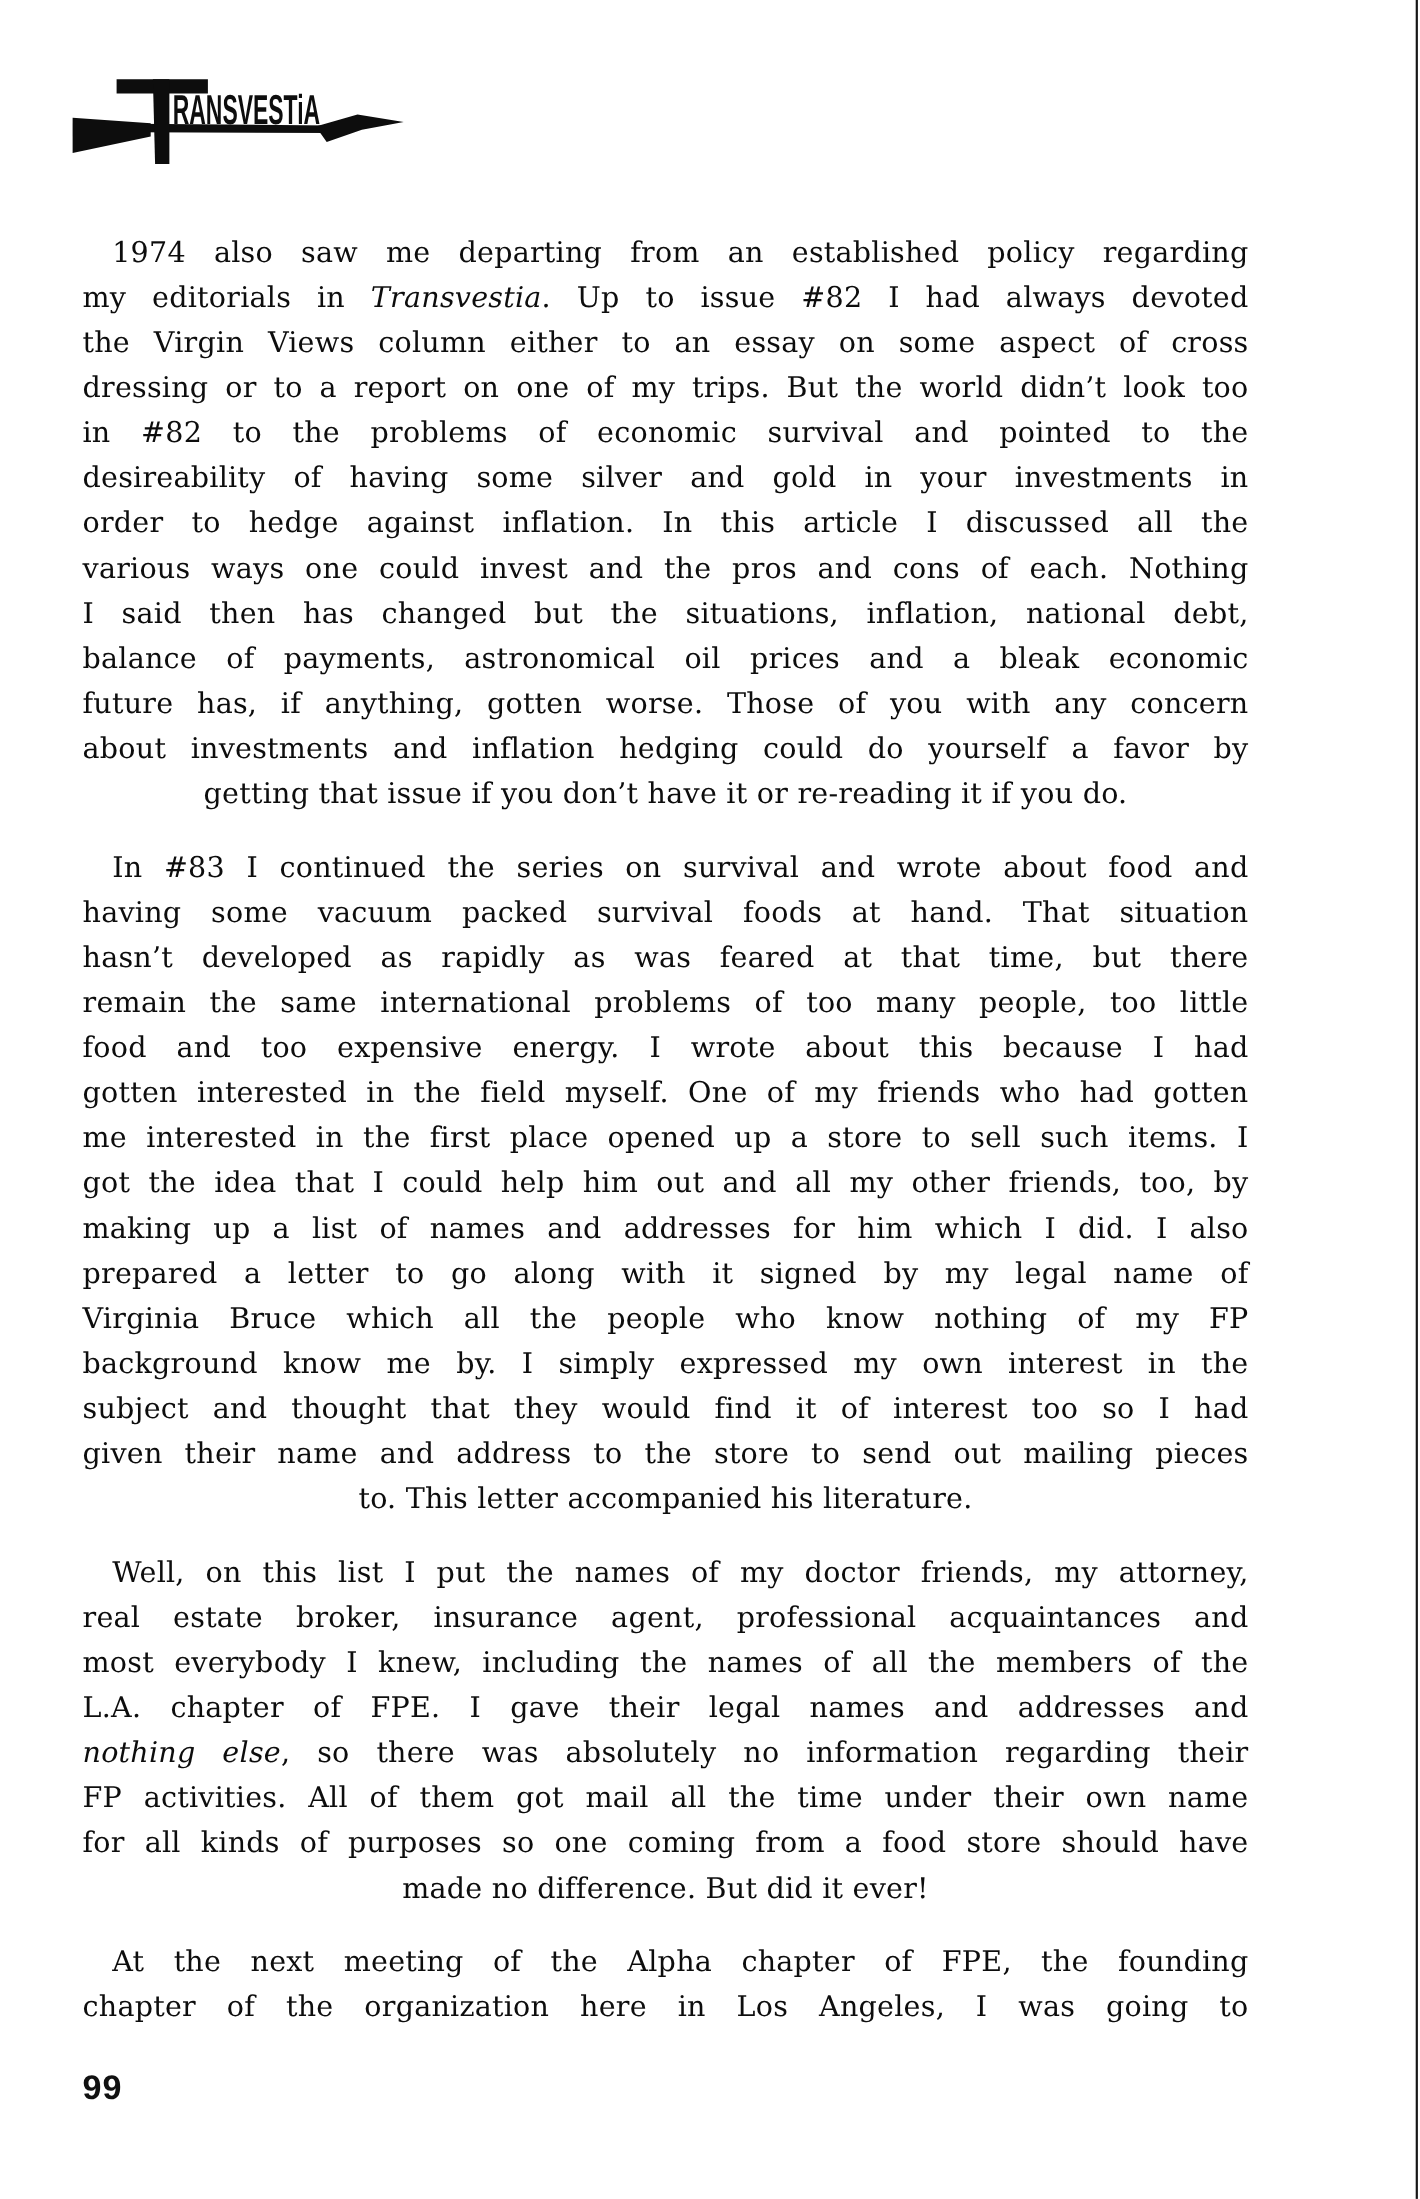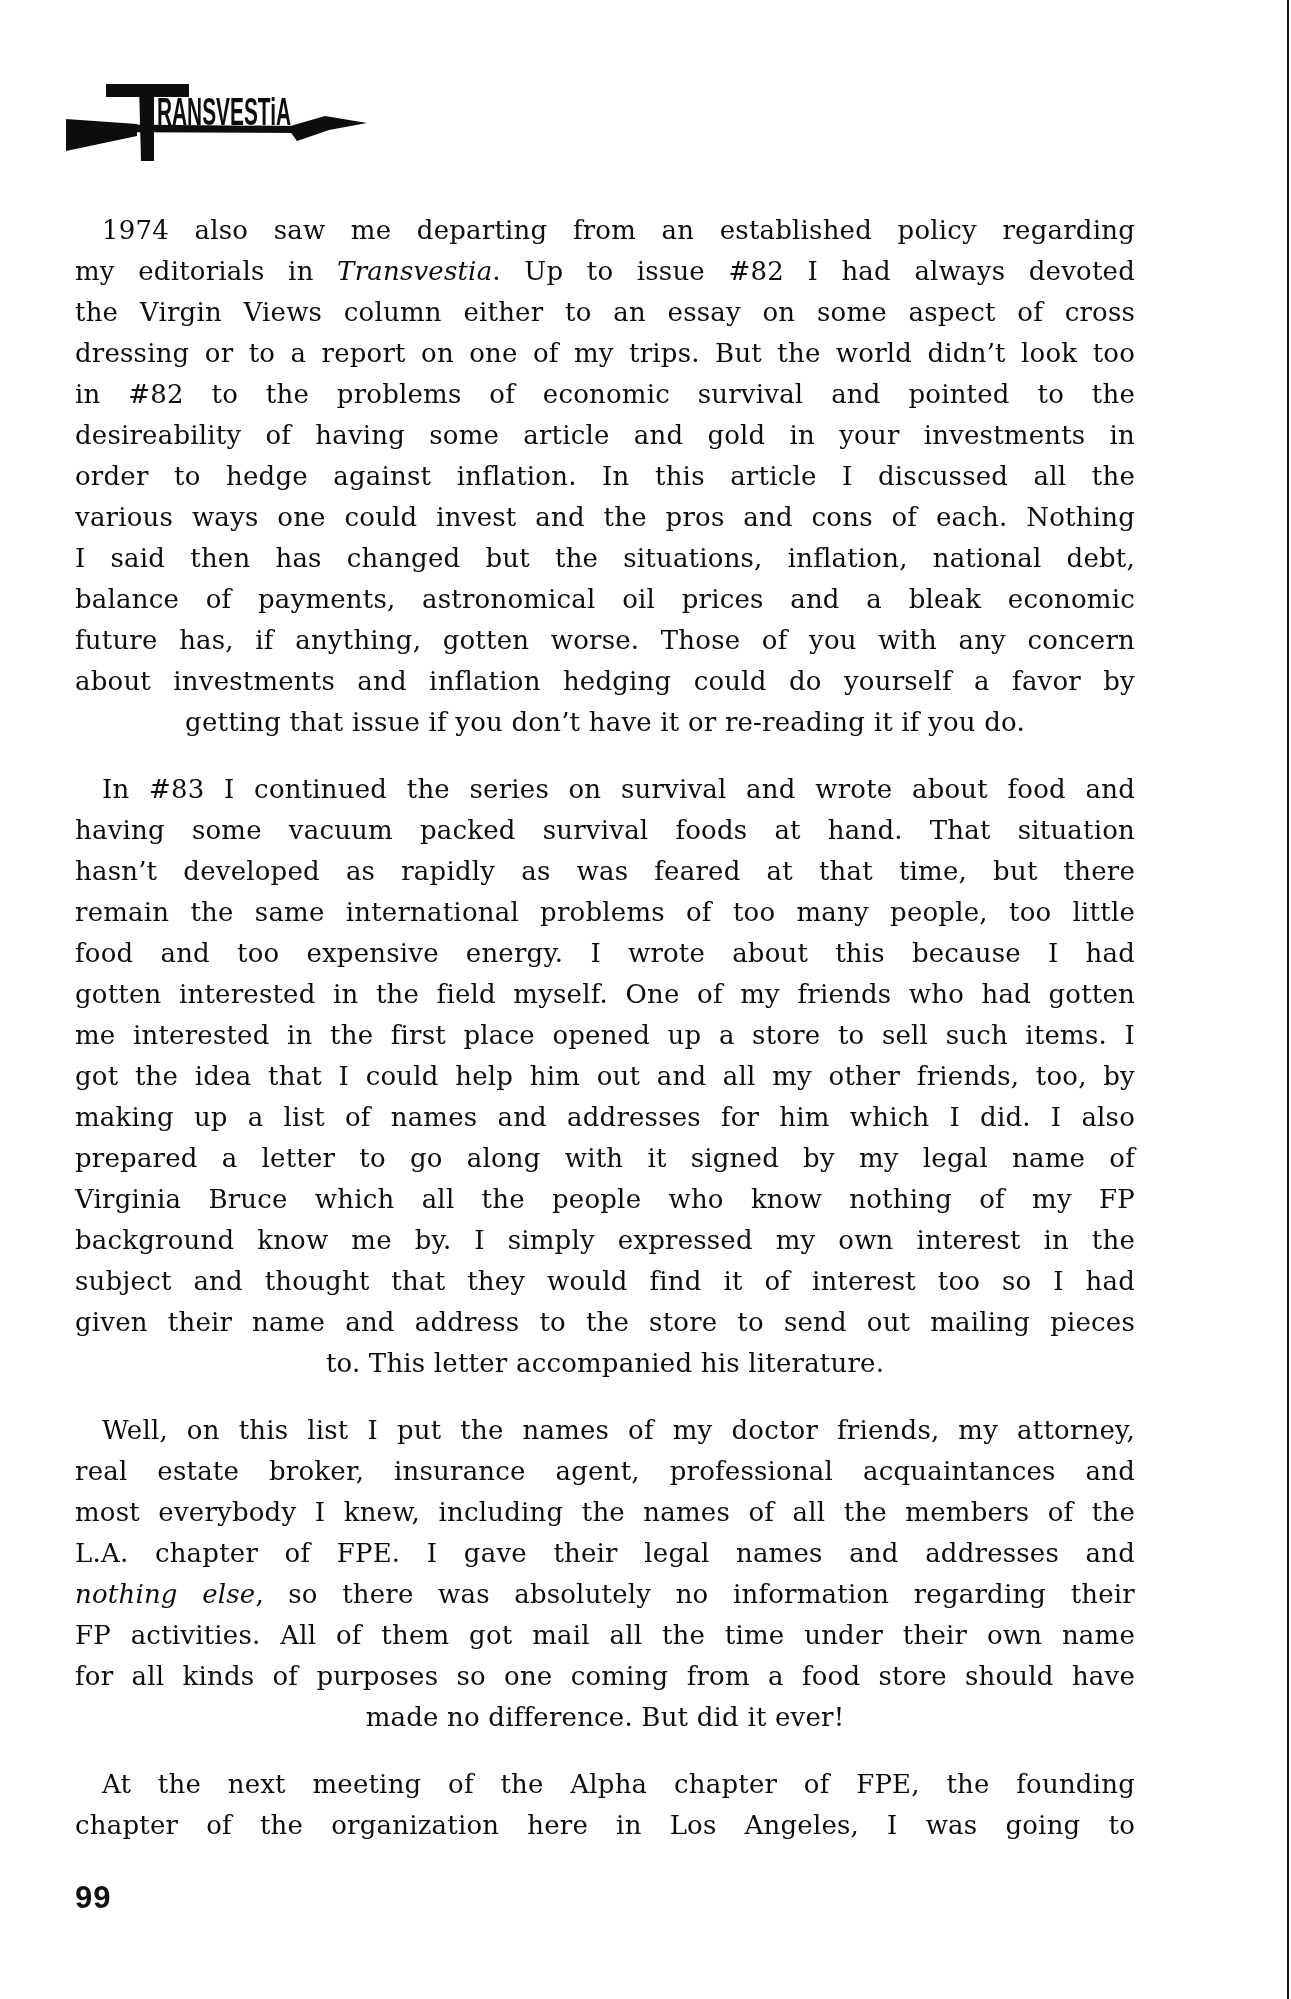--- a/index.html
+++ b/index.html
@@ -22,21 +22,21 @@
     top: 0;
     left: 1287px;
     width: 2px;
     height: 1999px;
     background: #161616;
   }
   
   .logo-wrap {
     position: absolute;
     left: 63px;
-    top: 68px;
+    top: 56px;
     width: 320px;
     height: 100px;
   }
   
   .content {
     position: absolute;
     left: 75px;
     top: 190px;
     width: 1060px;
     font-size: 26px;
@@ -92,21 +92,21 @@
     </svg>
   </div>
 
   <div class="content" id="content">
       <div class="para">
         <div class="line j indent"><span>1974 also saw me departing from an established policy regarding</span></div>
         <div class="line j"><span>my editorials in </span><span class="it">Transvestia</span><span>. Up to issue #82 I had always devoted</span></div>
         <div class="line j"><span>the Virgin Views column either to an essay on some aspect of cross</span></div>
         <div class="line j"><span>dressing or to a report on one of my trips. But the world didn’t look too</span></div>
         <div class="line j"><span>in #82 to the problems of economic survival and pointed to the</span></div>
-        <div class="line j"><span>desireability of having some article and gold in your investments in</span></div>
+        <div class="line j"><span>desireability of having some silver and gold in your investments in</span></div>
         <div class="line j"><span>order to hedge against inflation. In this article I discussed all the</span></div>
         <div class="line j"><span>various ways one could invest and the pros and cons of each. Nothing</span></div>
         <div class="line j"><span>I said then has changed but the situations, inflation, national debt,</span></div>
         <div class="line j"><span>balance of payments, astronomical oil prices and a bleak economic</span></div>
         <div class="line j"><span>future has, if anything, gotten worse. Those of you with any concern</span></div>
         <div class="line j"><span>about investments and inflation hedging could do yourself a favor by</span></div>
         <div class="line"><span>getting that issue if you don’t have it or re-reading it if you do.</span></div>
       </div>
       <div class="para">
         <div class="line j indent"><span>In #83 I continued the series on survival and wrote about food and</span></div>

